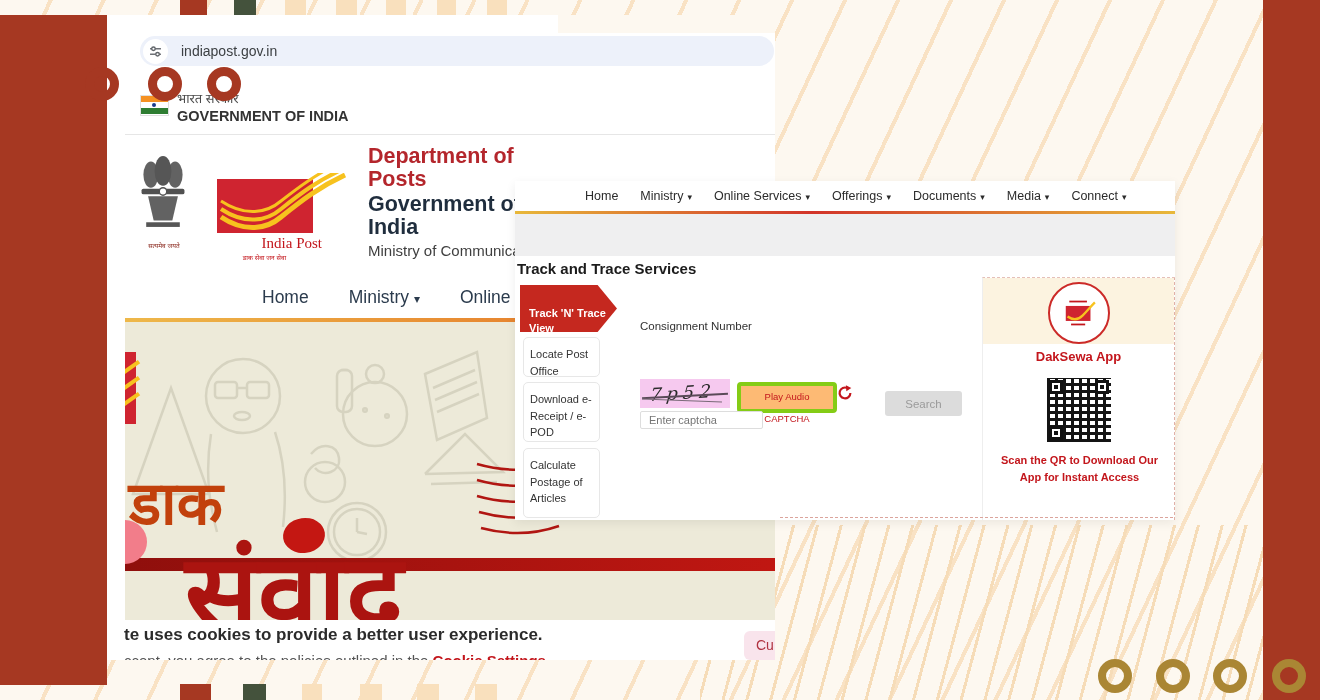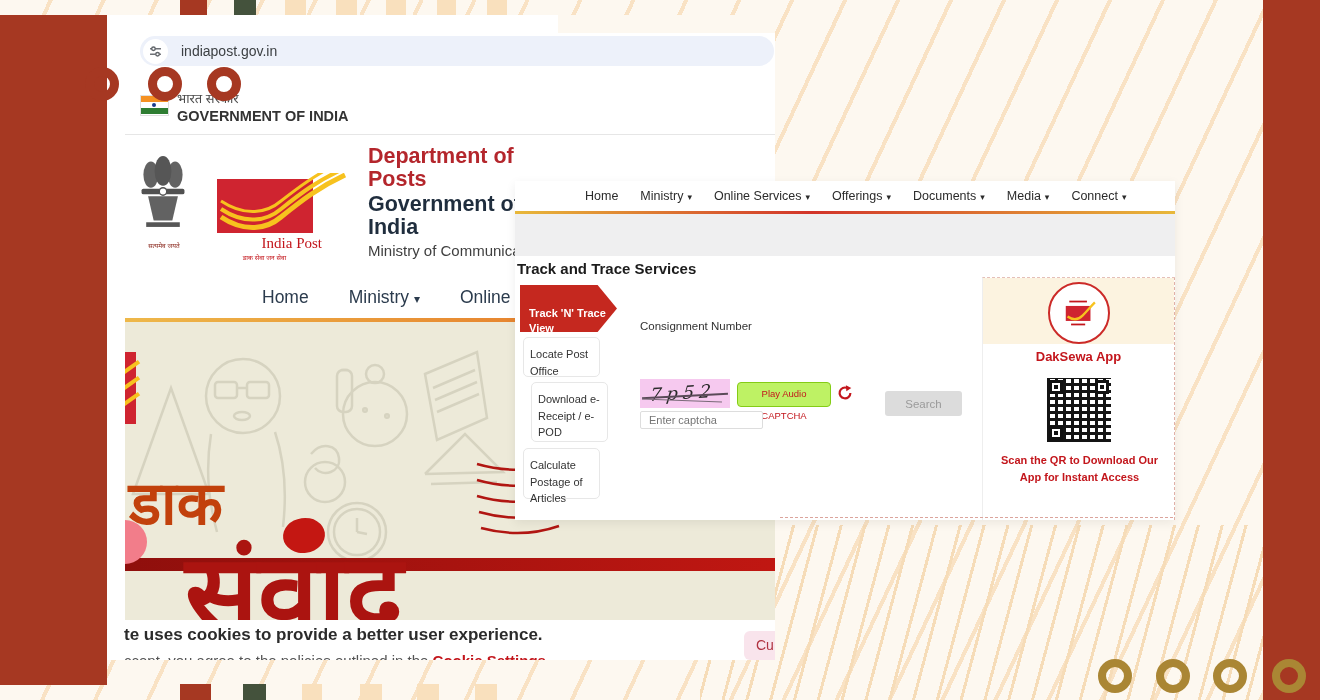--- a/index.html
+++ b/index.html
@@ -68,35 +68,35 @@
   .ovnav{left:70px;top:8px;display:flex;gap:22px;font-size:12.5px;color:#2b2b2b;font-weight:500;}
   .ovnav .caret{font-size:9px;margin-left:4px;color:#2b2b2b;}
   .ovgrad{left:0;top:30px;width:660px;height:3px;background:linear-gradient(90deg,#e8b83a,#d2342a 45%,#e8b83a);}
   .ovgray{left:0;top:33px;width:660px;height:42px;background:#efeff0;}
   .ovheading{left:2px;top:79px;font-size:15px;font-weight:bold;color:#1c1c1c;}
 
   .arrowbtn{left:5px;top:104px;width:97px;height:47px;background:#c5281f;color:#fff;font-size:11px;font-weight:bold;
     clip-path:polygon(0 0,80% 0,100% 50%,80% 100%,0 100%);padding:21px 0 0 9px;box-sizing:border-box;line-height:1.35;}
   .sidecard{left:8px;width:77px;background:#fff;border:1px solid #e7e7e7;border-radius:5px;
     font-size:11px;color:#333;padding:8px 6px;box-sizing:border-box;line-height:1.5;}
-  .c1{top:156px;height:40px;} .c2{top:201px;height:60px;margin-left:8px;} .c3{top:267px;height:51px;}
+  .c1{top:156px;height:40px;} .c2{top:201px;height:60px;} .c3{top:267px;height:70px;}
 
   .tabs{left:125px;top:104px;width:335px;height:23px;border-bottom:1px solid #f0e3e3;}
   .tab{position:absolute;top:3px;font-size:11.5px;font-weight:bold;color:#3c3c3c;}
   .tab.active{color:#c3161c;}
   .tab-underline{position:absolute;left:0;top:21px;width:102px;height:2.5px;background:#c3161c;}
   .formlabel{left:125px;top:139px;font-size:11.5px;color:#333;}
   .biginput{left:125px;top:155px;width:320px;height:35px;border:1px solid #dcdcdc;border-radius:3px;
     font-size:11px;color:#98a0a6;padding:0 12px;box-sizing:border-box;font-family:"Liberation Sans",sans-serif;background:#fff;}
   .captchaimg{left:125px;top:198px;width:90px;height:29px;background:#f6c9ef;overflow:hidden;}
   .captchatxt{position:absolute;left:10px;top:3px;font-family:"DejaVu Serif",serif;font-style:italic;
     font-size:18px;color:#2a2a2a;letter-spacing:5px;transform:rotate(-4deg) skewX(-10deg);}
   .strike1{position:absolute;left:2px;top:16px;width:86px;height:1.5px;background:#5a4a58;transform:rotate(-3deg);}
   .strike2{position:absolute;left:2px;top:21px;width:80px;height:1px;background:#7a6a78;transform:rotate(2deg);}
-  .audio-btn{left:222px;top:201px;width:92px;height:23px;background:#bef264;border:1px solid #84cc16;border-radius:4px;
+  .audio-btn{left:222px;top:201px;width:92px;height:23px;background:#fdba74;border:4px solid #84cc16;border-radius:4px;
     color:#c3161c;font-size:9.5px;text-align:center;line-height:22px;}
   .refresh{left:321px;top:203px;}
   .smallinput{left:125px;top:230px;width:123px;height:18px;border:1px solid #ddd;border-radius:2px;
     font-size:11px;color:#9b9b9b;padding:0 8px;box-sizing:border-box;font-family:"Liberation Sans",sans-serif;background:#fff;}
   .searchbtn{left:370px;top:210px;width:77px;height:25px;background:#dcdcdc;border:none;border-radius:3px;
     color:#9b9b9b;font-size:11.5px;}
 
   .apppanel{left:467px;top:96px;width:193px;height:243px;background:#fff;border-left:1px solid #eee;
     border-top:1px dashed #e5c0b8;border-right:1px dashed #e0b0a8;box-sizing:border-box;}
   .appcream{position:absolute;left:0;top:0;width:100%;height:66px;background:#fcf3e0;}

